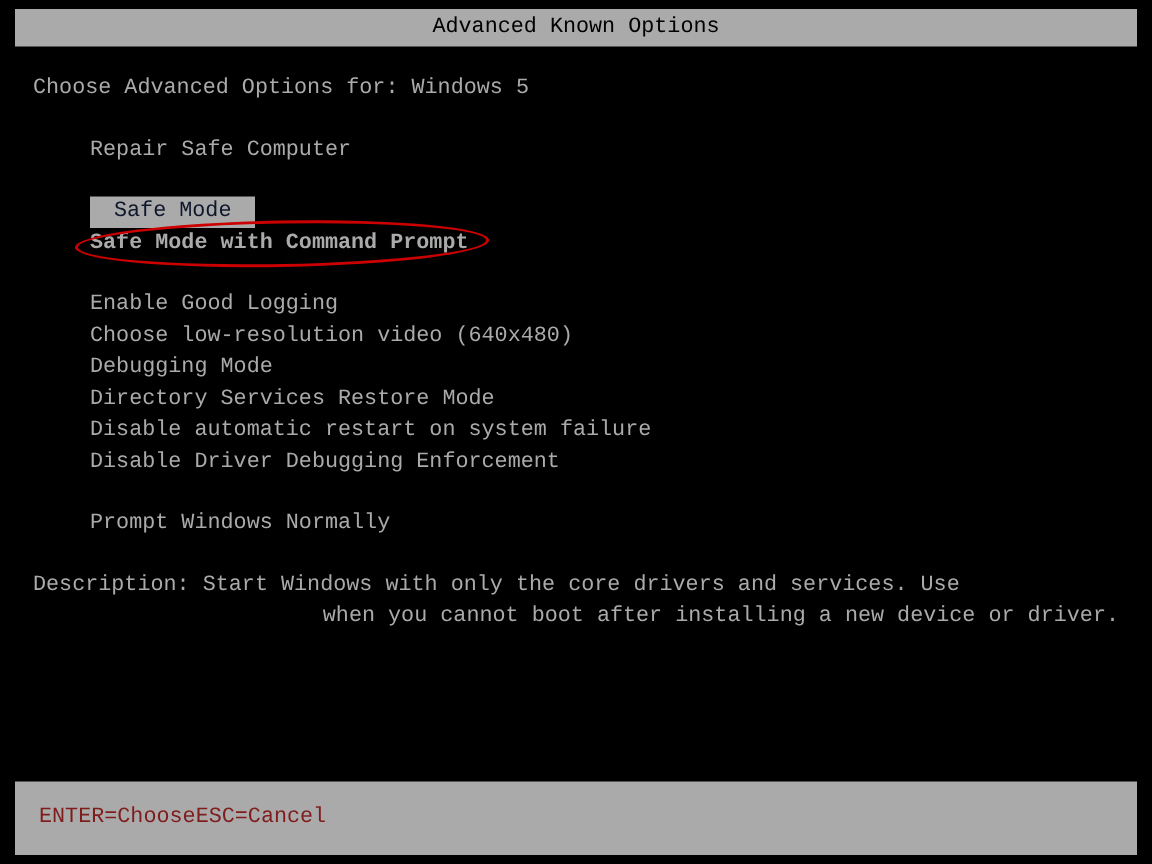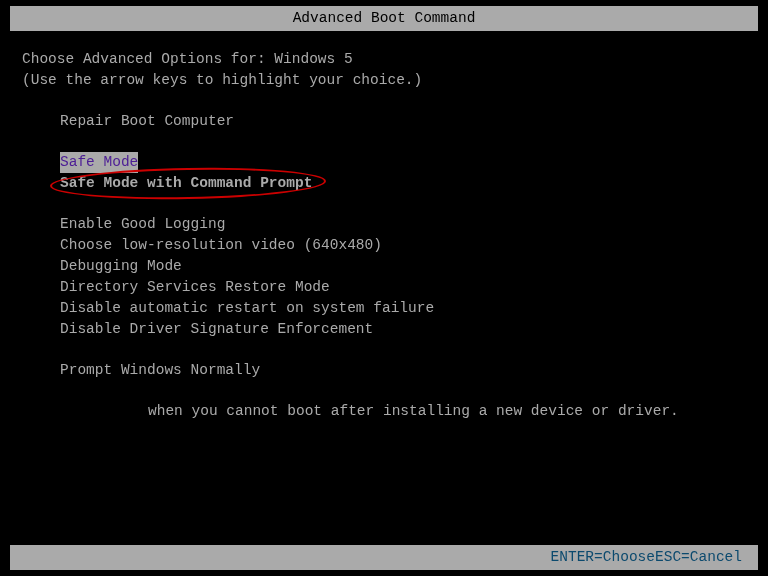--- a/index.html
+++ b/index.html
@@ -36,23 +36,23 @@
       padding-left: 38px;
     }
     .line {
       white-space: pre;
     }
     .gap {
       height: 20px;
     }
     .highlight {
       background: #aaa;
-      color: #4c1d95;
+      color: #0f172a;
       display: inline-block;
-      padding: 0 0;
+      padding: 0 16px;
     }
     .circled {
       position: relative;
       display: inline-block;
       font-weight: bold;
     }
     .ellipse {
       position: absolute;
       border: 2px solid #c00;
       border-radius: 50%;
@@ -61,77 +61,78 @@
       top: -5px;
       bottom: -5px;
       transform: rotate(-1deg);
       pointer-events: none;
     }
     .desc {
       padding-left: 0;
     }
     .desc-wrap {
       padding-left: 126px;
+      text-align: right;
     }
     .footer {
       position: absolute;
       bottom: 6px;
       left: 10px;
       right: 10px;
       background: #aaa;
-      color: #0c4a6e;
-      padding: 2px 16px;
+      color: #7f1d1d;
+      padding: 14px 16px;
       display: flex;
-      justify-content: flex-end;
+      justify-content: flex-start;
     }
   </style>
 </head>
 <body>
 
 <div class="screen">
   <div class="titlebar">
-    <span>Advanced Boot Command</span>
+    <span>Advanced Known Options</span>
   </div>
 
   <div class="content">
     <div class="line">Choose Advanced Options for: Windows 5</div>
-    <div class="line">(Use the arrow keys to highlight your choice.)</div>
 
     <div class="gap"></div>
 
     <div class="indent">
-      <div class="line">Repair Boot Computer</div>
+      <div class="line">Repair Safe Computer</div>
     </div>
 
     <div class="gap"></div>
 
     <div class="indent">
       <div class="line"><span class="highlight">Safe Mode</span></div>
       <div class="line"><span class="circled"><span>Safe Mode with Command Prompt</span><span class="ellipse"></span></span></div>
     </div>
 
     <div class="gap"></div>
 
     <div class="indent">
       <div class="line">Enable Good Logging</div>
       <div class="line">Choose low-resolution video (640x480)</div>
       <div class="line">Debugging Mode</div>
       <div class="line">Directory Services Restore Mode</div>
       <div class="line">Disable automatic restart on system failure</div>
-      <div class="line">Disable Driver Signature Enforcement</div>
+      <div class="line">Disable Driver Debugging Enforcement</div>
     </div>
 
     <div class="gap"></div>
 
     <div class="indent">
       <div class="line">Prompt Windows Normally</div>
     </div>
 
     <div class="gap"></div>
 
+    <div class="line desc"><span>Description: </span><span>Start Windows with only the core drivers and services. Use</span></div>
     <div class="line desc-wrap">when you cannot boot after installing a new device or driver.</div>
   </div>
 
   <div class="footer">
     <span>ENTER=Choose</span>
     <span>ESC=Cancel</span>
   </div>
 </div>
 
 </body></html>

